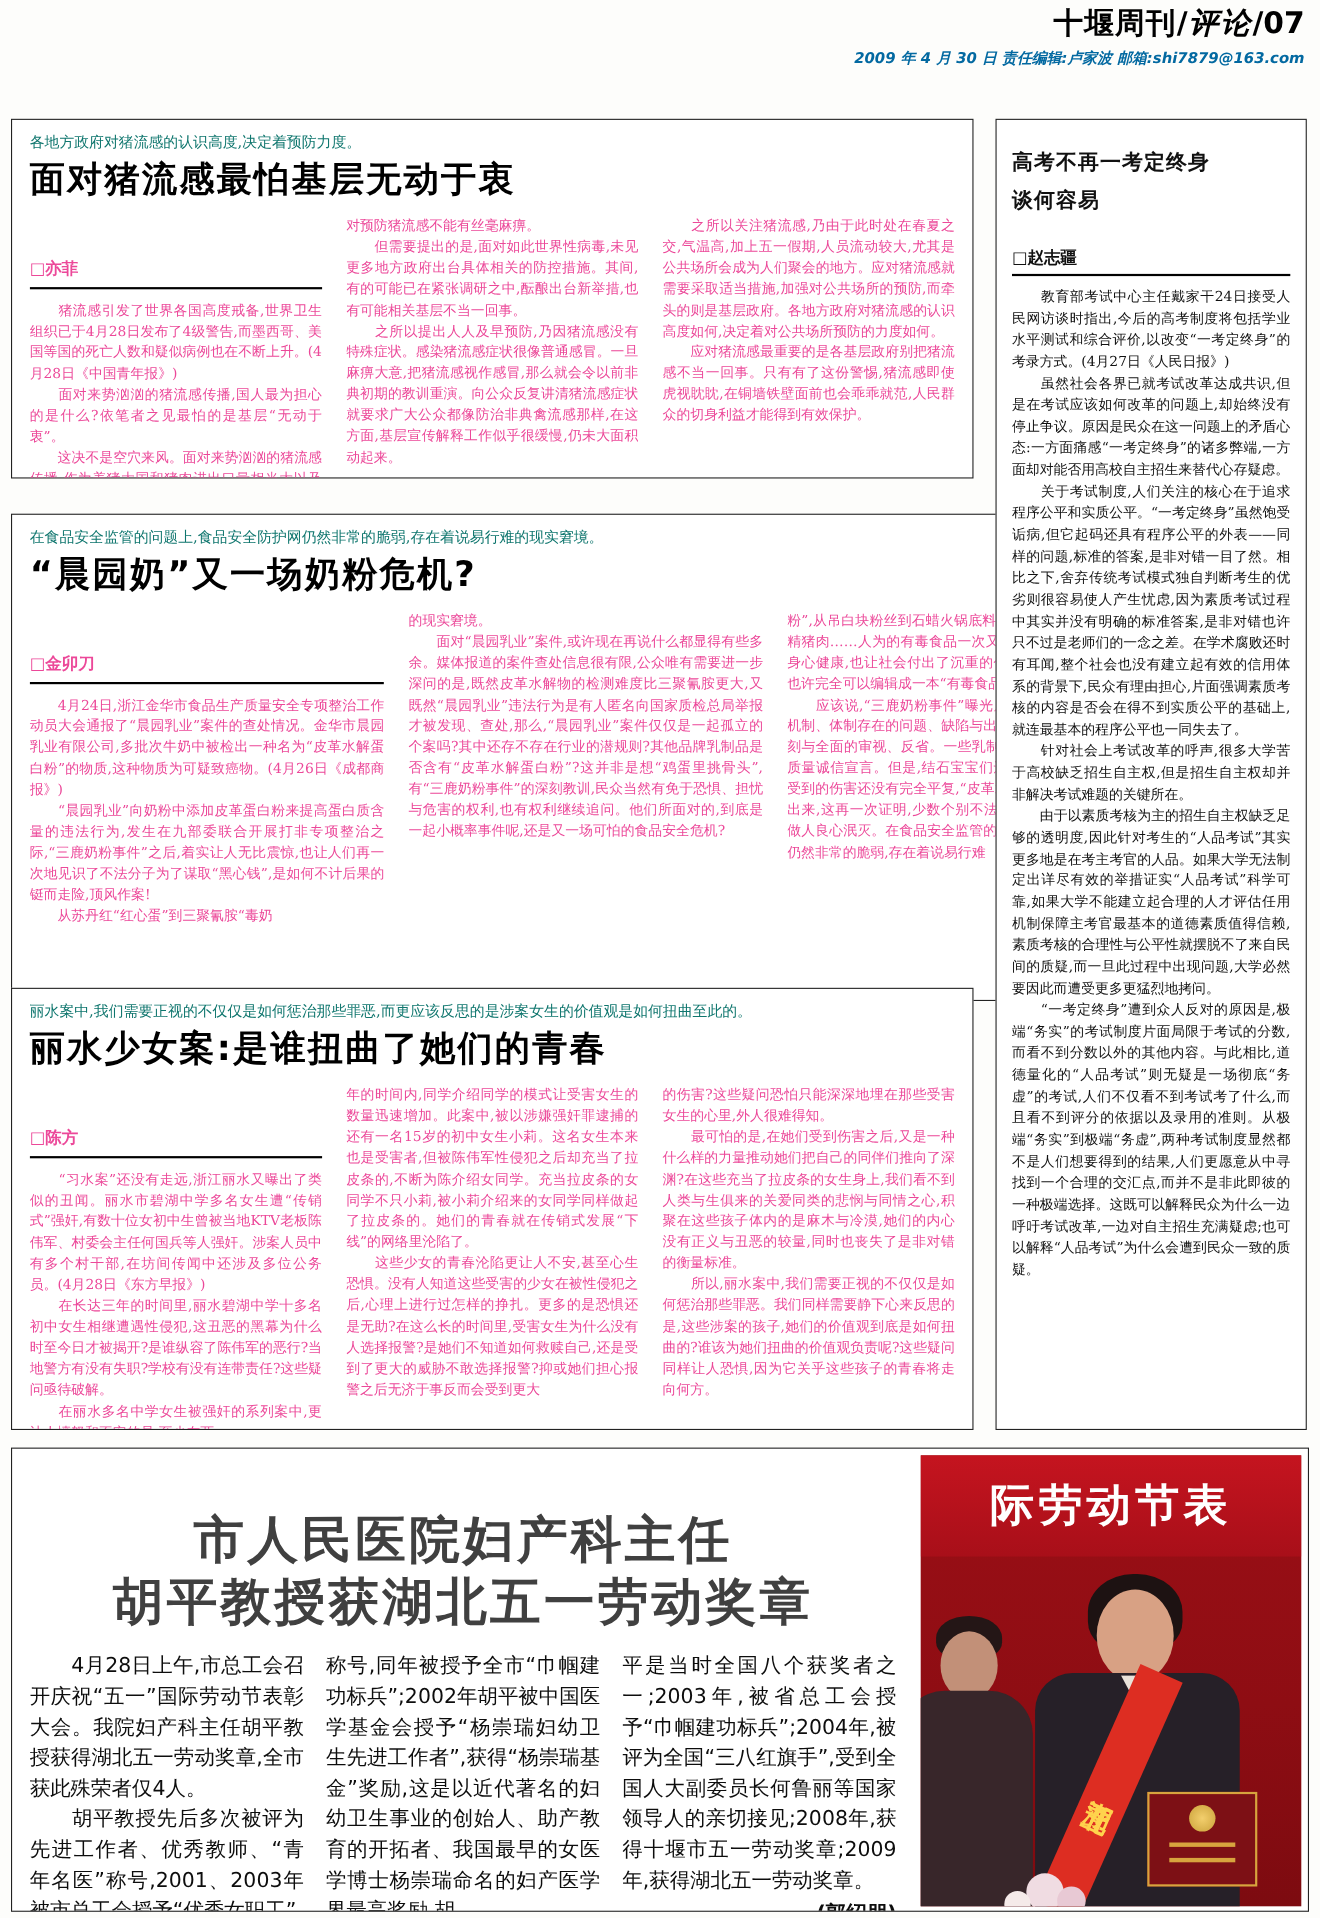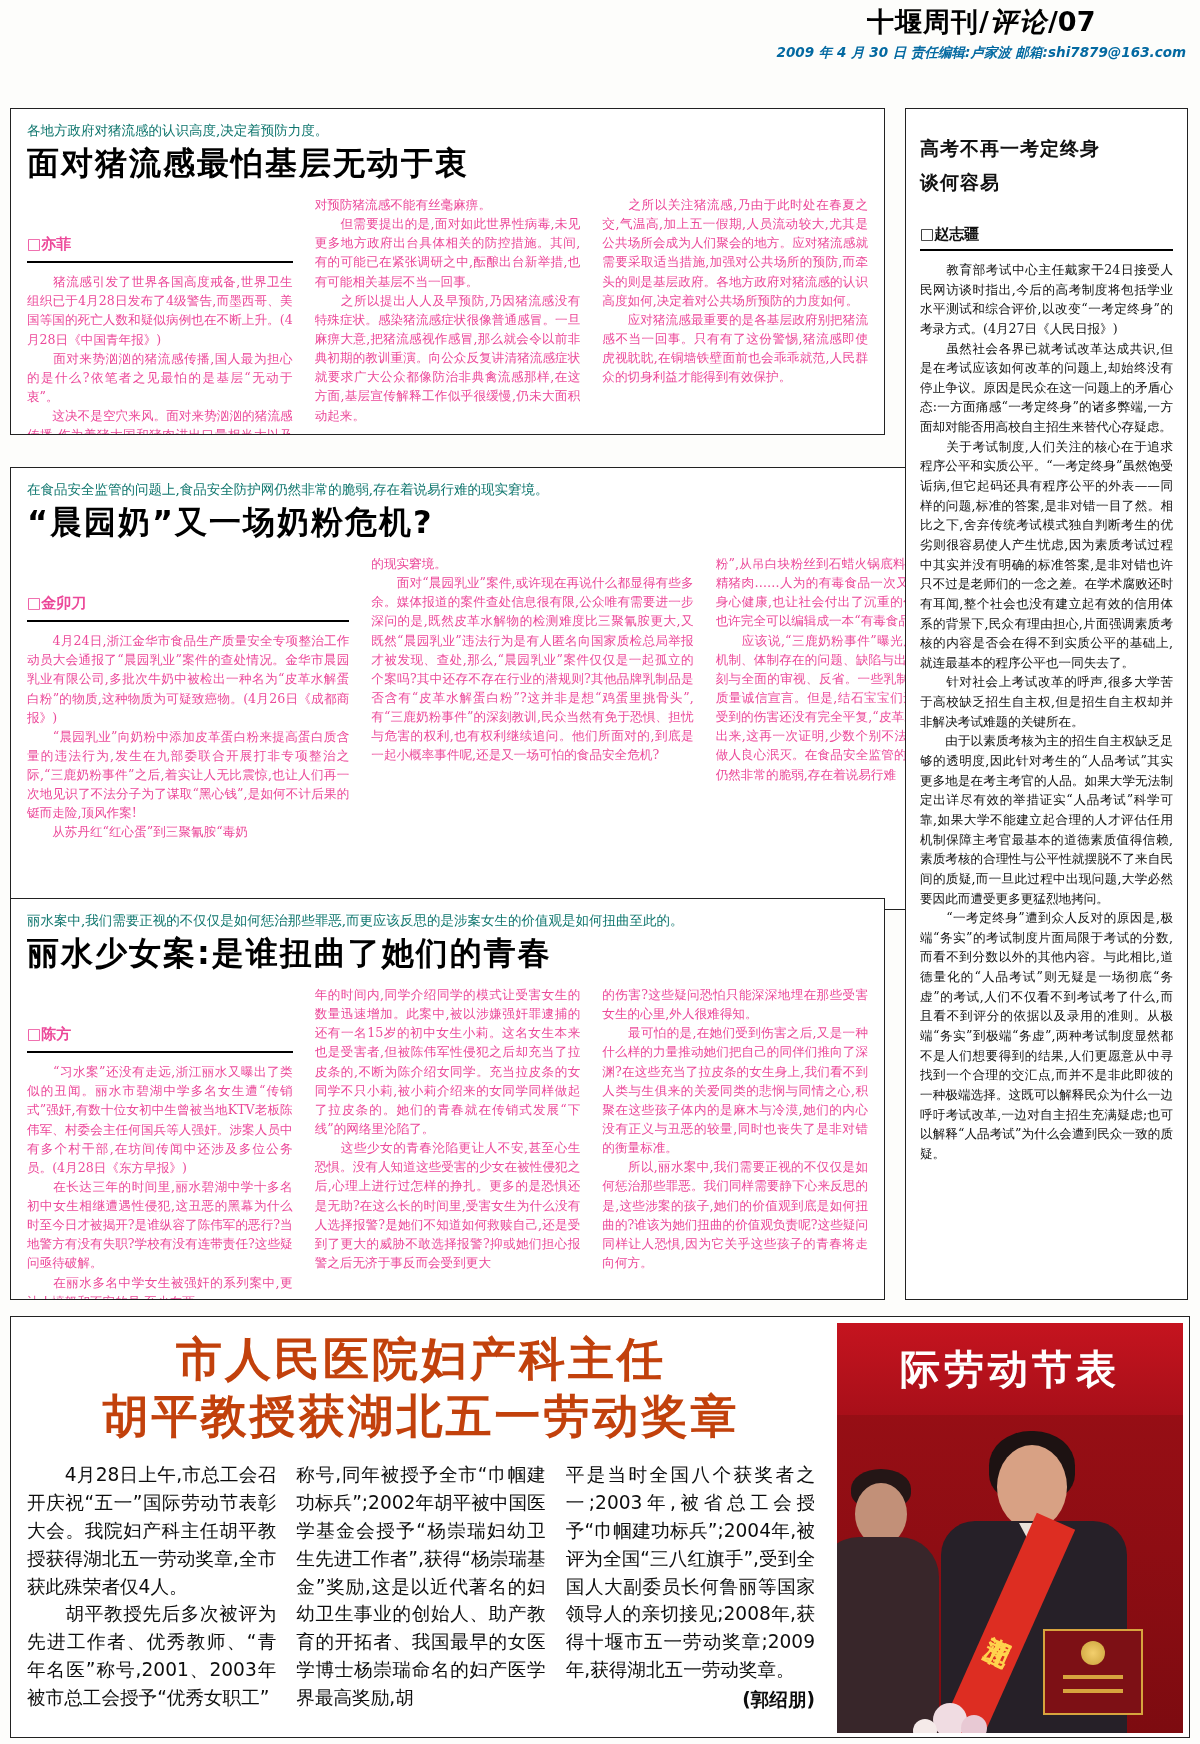--- a/index.html
+++ b/index.html
@@ -1,21 +1,21 @@
 <!DOCTYPE html>
 <html><head>
 <meta charset="utf-8">
 <style>
   html,body{margin:0;padding:0;}
   body{
     width:1200px;height:1744px;position:relative;background:#fdfdfb;
     font-family:"DejaVu Serif","Liberation Serif",serif;color:#111;
   }
   
-  .masthead{position:absolute;top:6px;right:14px;text-align:center;}
+  .masthead{position:absolute;top:6px;right:14px;text-align:right;}
   .mast-line1{font-family:"DejaVu Sans","Liberation Sans",sans-serif;font-size:27px;line-height:32px;color:#000;}
   .mast-brand{font-weight:600;letter-spacing:1px;}
   .mast-section{font-weight:900;font-style:italic;letter-spacing:2px;}
   .mast-page{font-weight:700;}
   .mast-line2{margin-top:6px;font-family:"DejaVu Sans","Liberation Sans",sans-serif;
     font-size:13.5px;font-weight:700;font-style:italic;color:#0369a1;}
   
   .box{position:absolute;border:1px solid #222;background:#fff;box-sizing:border-box;
     padding:12px 16px;overflow:hidden;}
   .kicker{font-size:13.5px;line-height:18px;color:#0f766e;}
@@ -27,21 +27,21 @@
   .byline{font-family:"DejaVu Sans","Liberation Sans",sans-serif;font-weight:700;
     font-size:15px;border-bottom:2px solid #000;padding-bottom:5px;margin-bottom:9px;
     white-space:normal;}
   
   .right-head{font-family:"DejaVu Sans","Liberation Sans",sans-serif;font-weight:900;
     font-size:19px;line-height:34px;letter-spacing:1px;white-space:pre-line;margin:6px 0 26px 0;}
   .right-body{font-size:12.6px;line-height:1.56;text-align:justify;white-space:pre-wrap;overflow:hidden;}
   
   .award-inner{position:absolute;left:0;top:0;right:364px;bottom:0;padding:14px 10px 10px 16px;}
   .award-title{font-family:"DejaVu Sans","Liberation Sans",sans-serif;font-weight:900;
-    font-size:46px;line-height:57px;text-align:center;letter-spacing:3px;white-space:pre-line;color:#c2410c;}
+    font-size:46px;line-height:57px;text-align:center;letter-spacing:3px;white-space:pre-line;color:#404040;margin-top:40px;}
   .award-cols{display:flex;gap:20px;margin-top:16px;}
   .award-col{flex:1;font-family:"DejaVu Sans","Liberation Sans",sans-serif;
     font-size:18.6px;line-height:1.5;text-align:justify;white-space:pre-wrap;overflow:hidden;color:#0d0d0d;}
   .award-credit{display:block;text-align:right;font-weight:700;margin-top:2px;}
   
   .photo{position:absolute;top:6px;right:6px;width:346px;height:410px;overflow:hidden;
     background:linear-gradient(180deg,#9c0f16 0%,#8e0d13 55%,#7d0b10 100%);}
   .photo-banner{position:absolute;top:0;left:0;right:0;height:92px;
     background:linear-gradient(180deg,#c5141f,#a80f19);
     color:#fff;font-family:"DejaVu Sans","Liberation Sans",sans-serif;font-weight:900;

